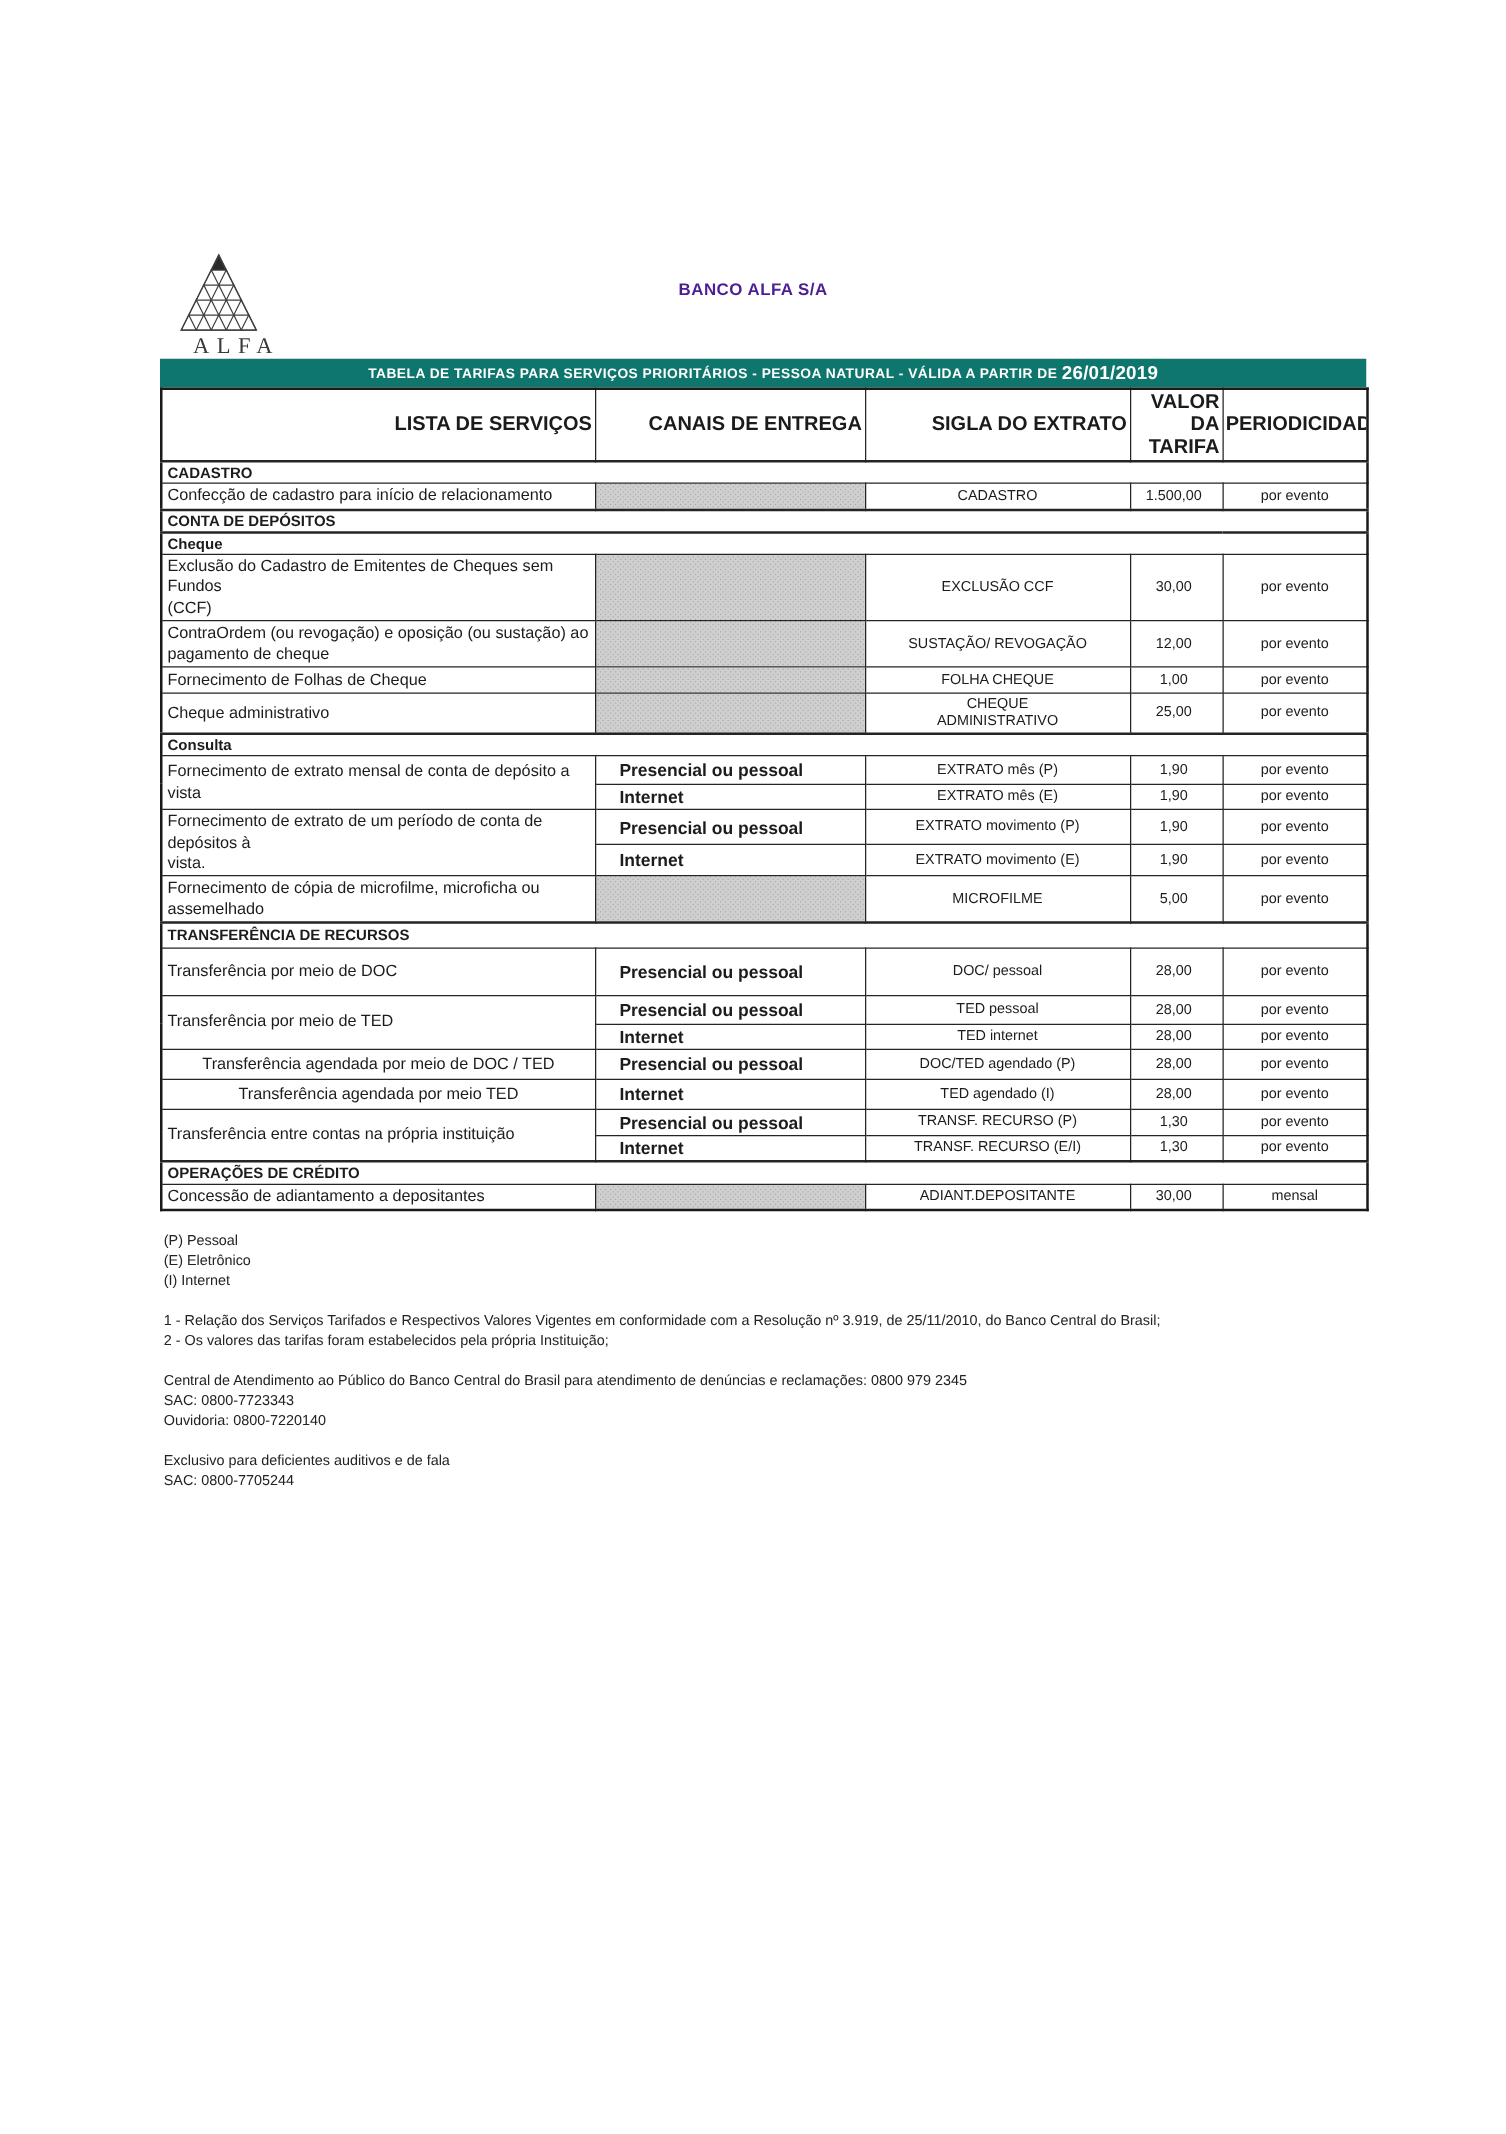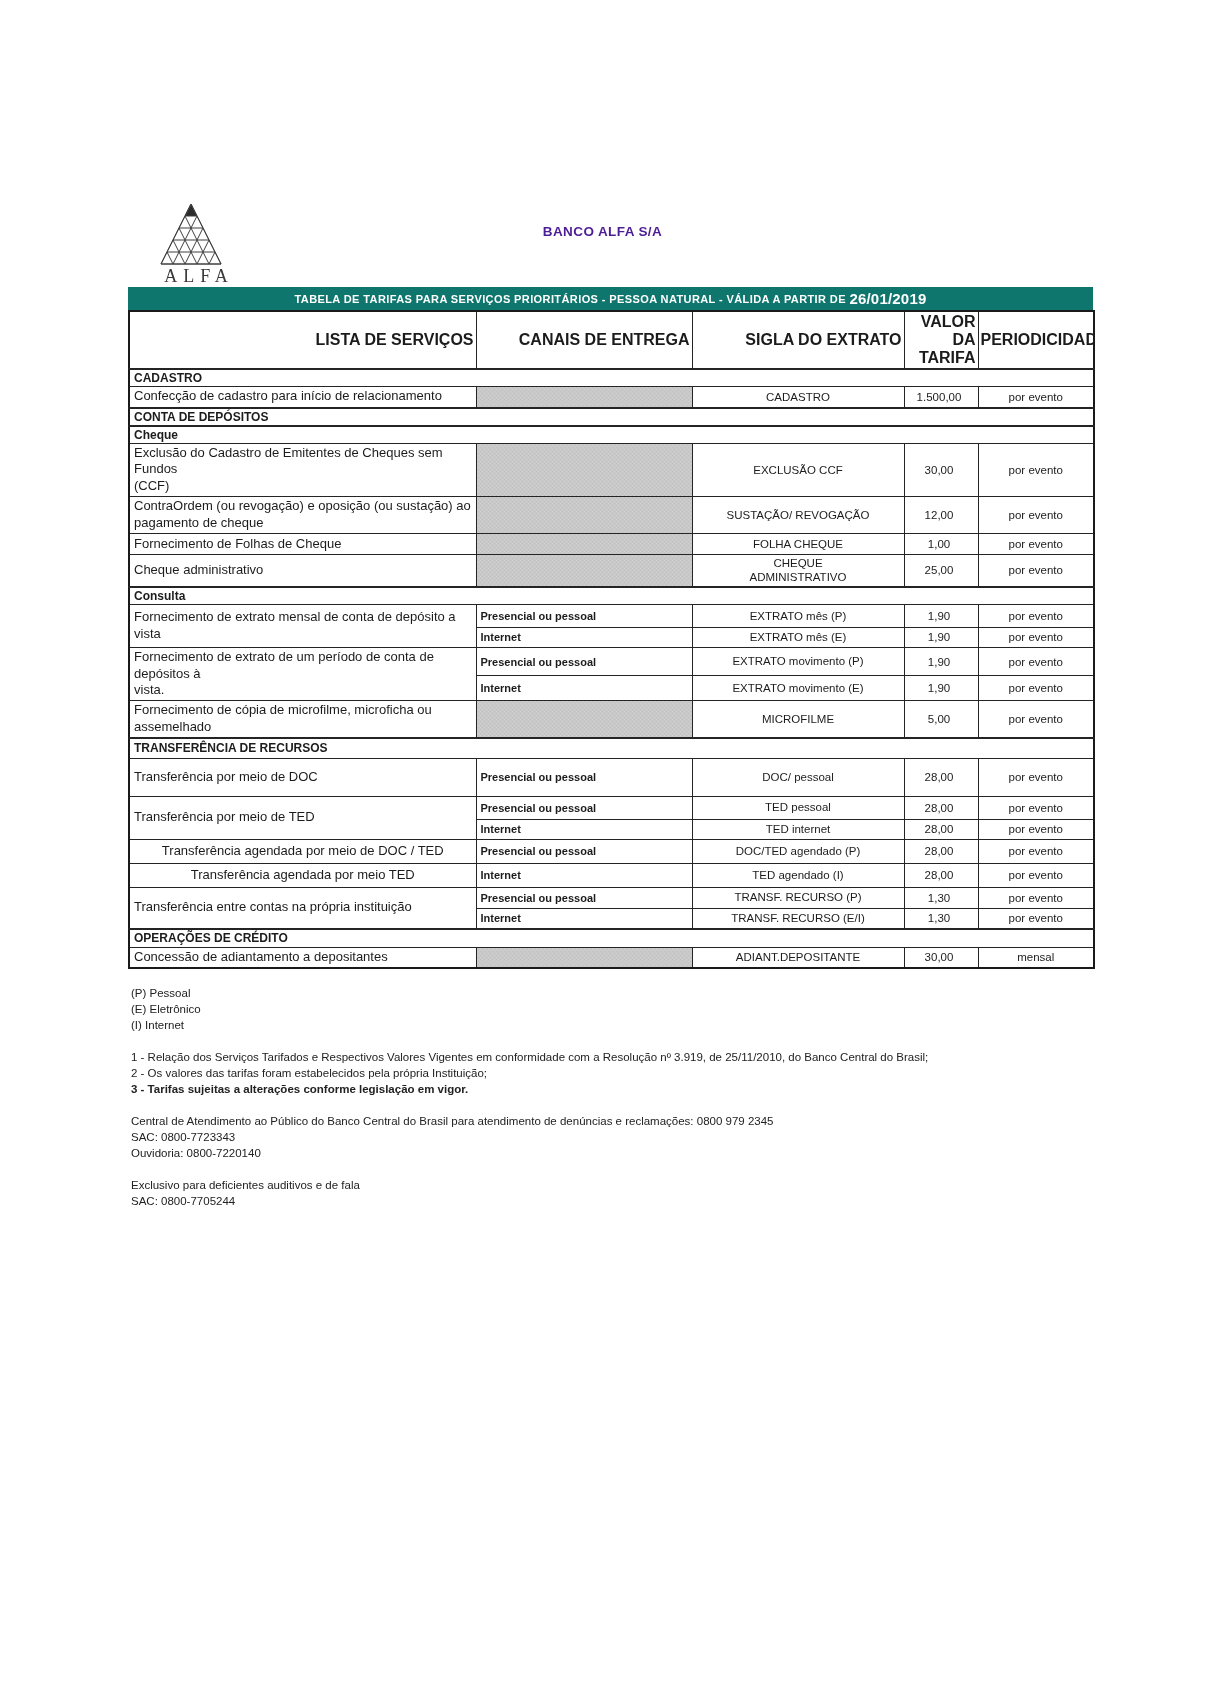--- a/index.html
+++ b/index.html
@@ -1,21 +1,21 @@
 <!DOCTYPE html>
 <html><head>
 <meta charset="utf-8">
 <style>
   html,body{margin:0;padding:0;background:#ffffff;}
   .page{
     position:relative;width:1205px;height:1707px;background:#fff;
     font-family:"Liberation Sans",sans-serif;color:#1c1c1c;overflow:hidden;
   }
   
-  .logo{position:absolute;left:148px;top:203px;width:92px;text-align:center;}
+  .logo{position:absolute;left:132px;top:203px;width:92px;text-align:right;}
   .logo svg{display:block;margin-left:12px;}
   .logo-text{
     font-family:"Liberation Serif",serif;font-size:18px;letter-spacing:6px;
     color:#3a3a3a;margin:1px 0 1px 10px;
   }
   .logo-underline{width:86px;border-top:2px solid #4a4a4a;border-bottom:1px solid #8a8a8a;height:2px;margin-left:0;}
   
   .bank-title{
     position:absolute;left:0;top:224px;width:100%;text-align:center;
     font-weight:bold;font-size:13.5px;letter-spacing:.4px;color:#4c1d95;
@@ -29,21 +29,21 @@
   .title-bar .date{font-size:15px;letter-spacing:.2px;vertical-align:-1px;}
   table.tariff{width:100%;border-collapse:collapse;table-layout:fixed;border:2px solid #1a1a1a;}
   .tariff th,.tariff td{border:1px solid #242424;overflow:hidden;}
   .tariff th{
     font-size:16px;font-weight:bold;text-align:right;vertical-align:middle;
     height:33px;padding:1px 2px;color:#1b1b1b;
   }
   td.section{font-weight:bold;font-size:12px;text-align:left;padding:1px 4px;border-top-width:2px;}
   td.svc{font-size:13px;text-align:left;padding:1px 4px;vertical-align:middle;white-space:pre-line;line-height:1.3;}
   td.svc.center{text-align:center;}
-  td.chan{font-size:11px;font-weight:bold;text-align:left;padding:1px 4px;vertical-align:middle;}
+  td.chan{font-size:14px;font-weight:bold;text-align:left;padding:1px 19px;vertical-align:middle;}
   td.sigla{font-size:11.5px;text-align:center;vertical-align:middle;white-space:pre-line;line-height:1.25;}
   td.valor{font-size:11.5px;text-align:center;padding:1px 5px 1px 1px;vertical-align:middle;}
   td.period{font-size:11.5px;text-align:center;vertical-align:middle;}
   td.shaded{
     background-color:#cfcfcf;
     background-image:radial-gradient(#9b9b9b 22%,transparent 26%),radial-gradient(#9b9b9b 22%,transparent 26%);
     background-size:4px 4px;background-position:0 0,2px 2px;
   }
   
   .footnotes{padding-left:3px;font-size:11.5px;color:#222;}
@@ -271,21 +271,20 @@
 
     <div class="footnotes">
       <div class="block">
         <div class="line">(P) Pessoal</div>
         <div class="line">(E) Eletrônico</div>
         <div class="line">(I) Internet</div>
       </div>
       <div class="block">
         <div class="line">1 - Relação dos Serviços Tarifados e Respectivos Valores  Vigentes em conformidade com a Resolução nº 3.919, de 25/11/2010, do Banco Central do Brasil;</div>
         <div class="line">2 - Os valores das tarifas foram estabelecidos pela própria Instituição;</div>
-        <div class="line bold">3 - Tarifas sujeitas a alterações conforme legislação em vigor.</div>
       </div>
       <div class="block">
         <div class="line">Central de Atendimento ao Público do Banco Central do Brasil para atendimento de denúncias e reclamações: 0800 979 2345</div>
         <div class="line">SAC: 0800-7723343</div>
         <div class="line">Ouvidoria: 0800-7220140</div>
       </div>
       <div class="block">
         <div class="line">Exclusivo para deficientes auditivos e de fala</div>
         <div class="line">SAC: 0800-7705244</div>
       </div>

